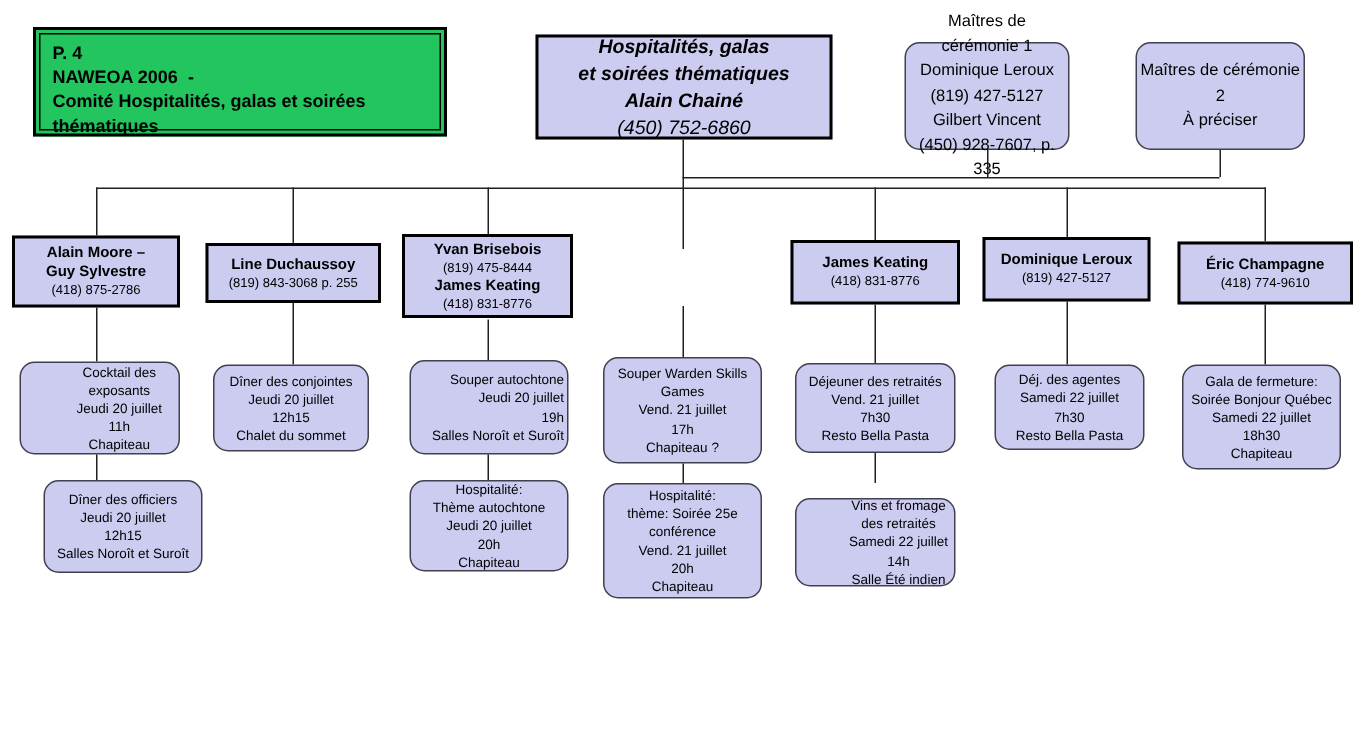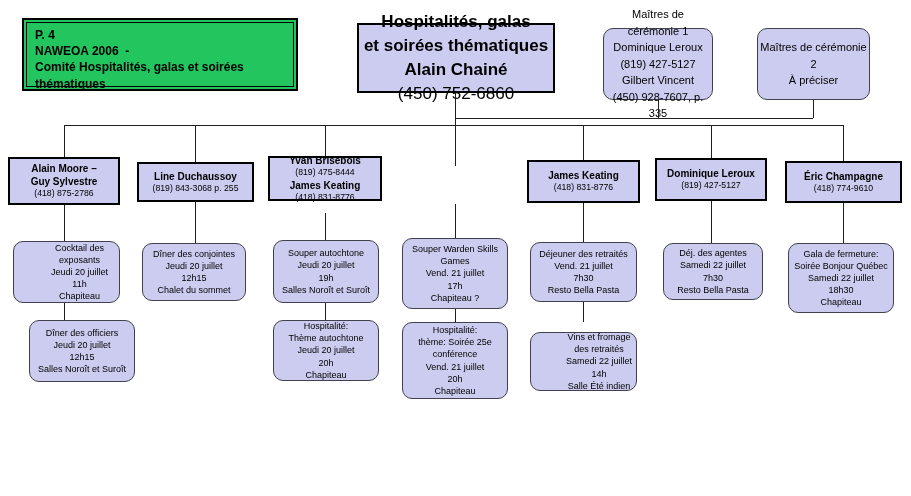--- a/index.html
+++ b/index.html
@@ -9,21 +9,21 @@
   }
   .box {
     position:absolute; box-sizing:border-box; background:#ccccf0;
     border:2px solid #000; display:flex; flex-direction:column;
     align-items:center; justify-content:center; text-align:center; padding:2px;
   }
   .rd { border:1.5px solid #40404f; border-radius:10px; }
   .ln { white-space:pre-wrap; }
   .b  { font-weight:bold; }
   
-  .t-root  .ln { font-size:17px;  line-height:1.4; }
+  .t-root  .ln { font-size:13px;  line-height:1.4;font-style:italic; }
   .t-emcee .ln { font-size:11px; line-height:1.5; }
   .t-leader .ln { font-size:10px; line-height:1.3; }
   .t-leader .sm { font-size:8.7px; }
   .t-event .ln { font-size:9px;  line-height:1.35; }
   
   .titlebox {
     position:absolute; left:22px; top:18px; width:276px; height:73px;
     box-sizing:border-box; border:2px solid #000; background:#22c55e; padding:2px;
   }
   .titlebox .inner {
@@ -81,21 +81,21 @@
 
   <div class="box t-leader" style="left:8px;   top:157px; width:112px; height:48px;">
       <div class="ln b">Alain Moore –</div>
       <div class="ln b">Guy Sylvestre</div>
       <div class="ln sm">(418) 875-2786</div>
     </div>
   <div class="box t-leader" style="left:137px; top:162px; width:117px; height:40px;">
       <div class="ln b">Line Duchaussoy</div>
       <div class="ln sm">(819) 843-3068 p. 255</div>
     </div>
-  <div class="box t-leader" style="left:268px; top:156px; width:114px; height:45px;">
+  <div class="box t-leader" style="left:268px; top:156px; width:114px; height:56px;">
       <div class="ln b">Yvan Brisebois</div>
       <div class="ln sm">(819) 475-8444</div>
       <div class="ln b">James Keating</div>
       <div class="ln sm">(418) 831-8776</div>
     </div>
   <div class="box t-leader" style="left:527px; top:160px; width:113px; height:43px;">
       <div class="ln b">James Keating</div>
       <div class="ln sm">(418) 831-8776</div>
     </div>
   <div class="box t-leader" style="left:655px; top:158px; width:112px; height:43px;">
@@ -120,21 +120,21 @@
       <div class="ln">Jeudi 20 juillet</div>
       <div class="ln">11h</div>
       <div class="ln">Chapiteau</div>
     </div>
   <div class="box rd t-event" style="left:142px; top:243px; width:104px; height:58px;">
       <div class="ln">Dîner des conjointes</div>
       <div class="ln">Jeudi 20 juillet</div>
       <div class="ln">12h15</div>
       <div class="ln">Chalet du sommet</div>
     </div>
-  <div class="box rd t-event" style="left:273px; top:240px; width:106px; height:63px;">
+  <div class="box rd t-event" style="left:273px; top:240px; width:106px; height:63px;align-items:flex-end;">
       <div class="ln">Souper autochtone</div>
       <div class="ln">Jeudi 20 juillet</div>
       <div class="ln">19h</div>
       <div class="ln">Salles Noroît et Suroît</div>
     </div>
   <div class="box rd t-event" style="left:402px; top:238px; width:106px; height:71px;">
       <div class="ln">Souper Warden Skills</div>
       <div class="ln">Games</div>
       <div class="ln">Vend. 21 juillet</div>
       <div class="ln">17h</div>

